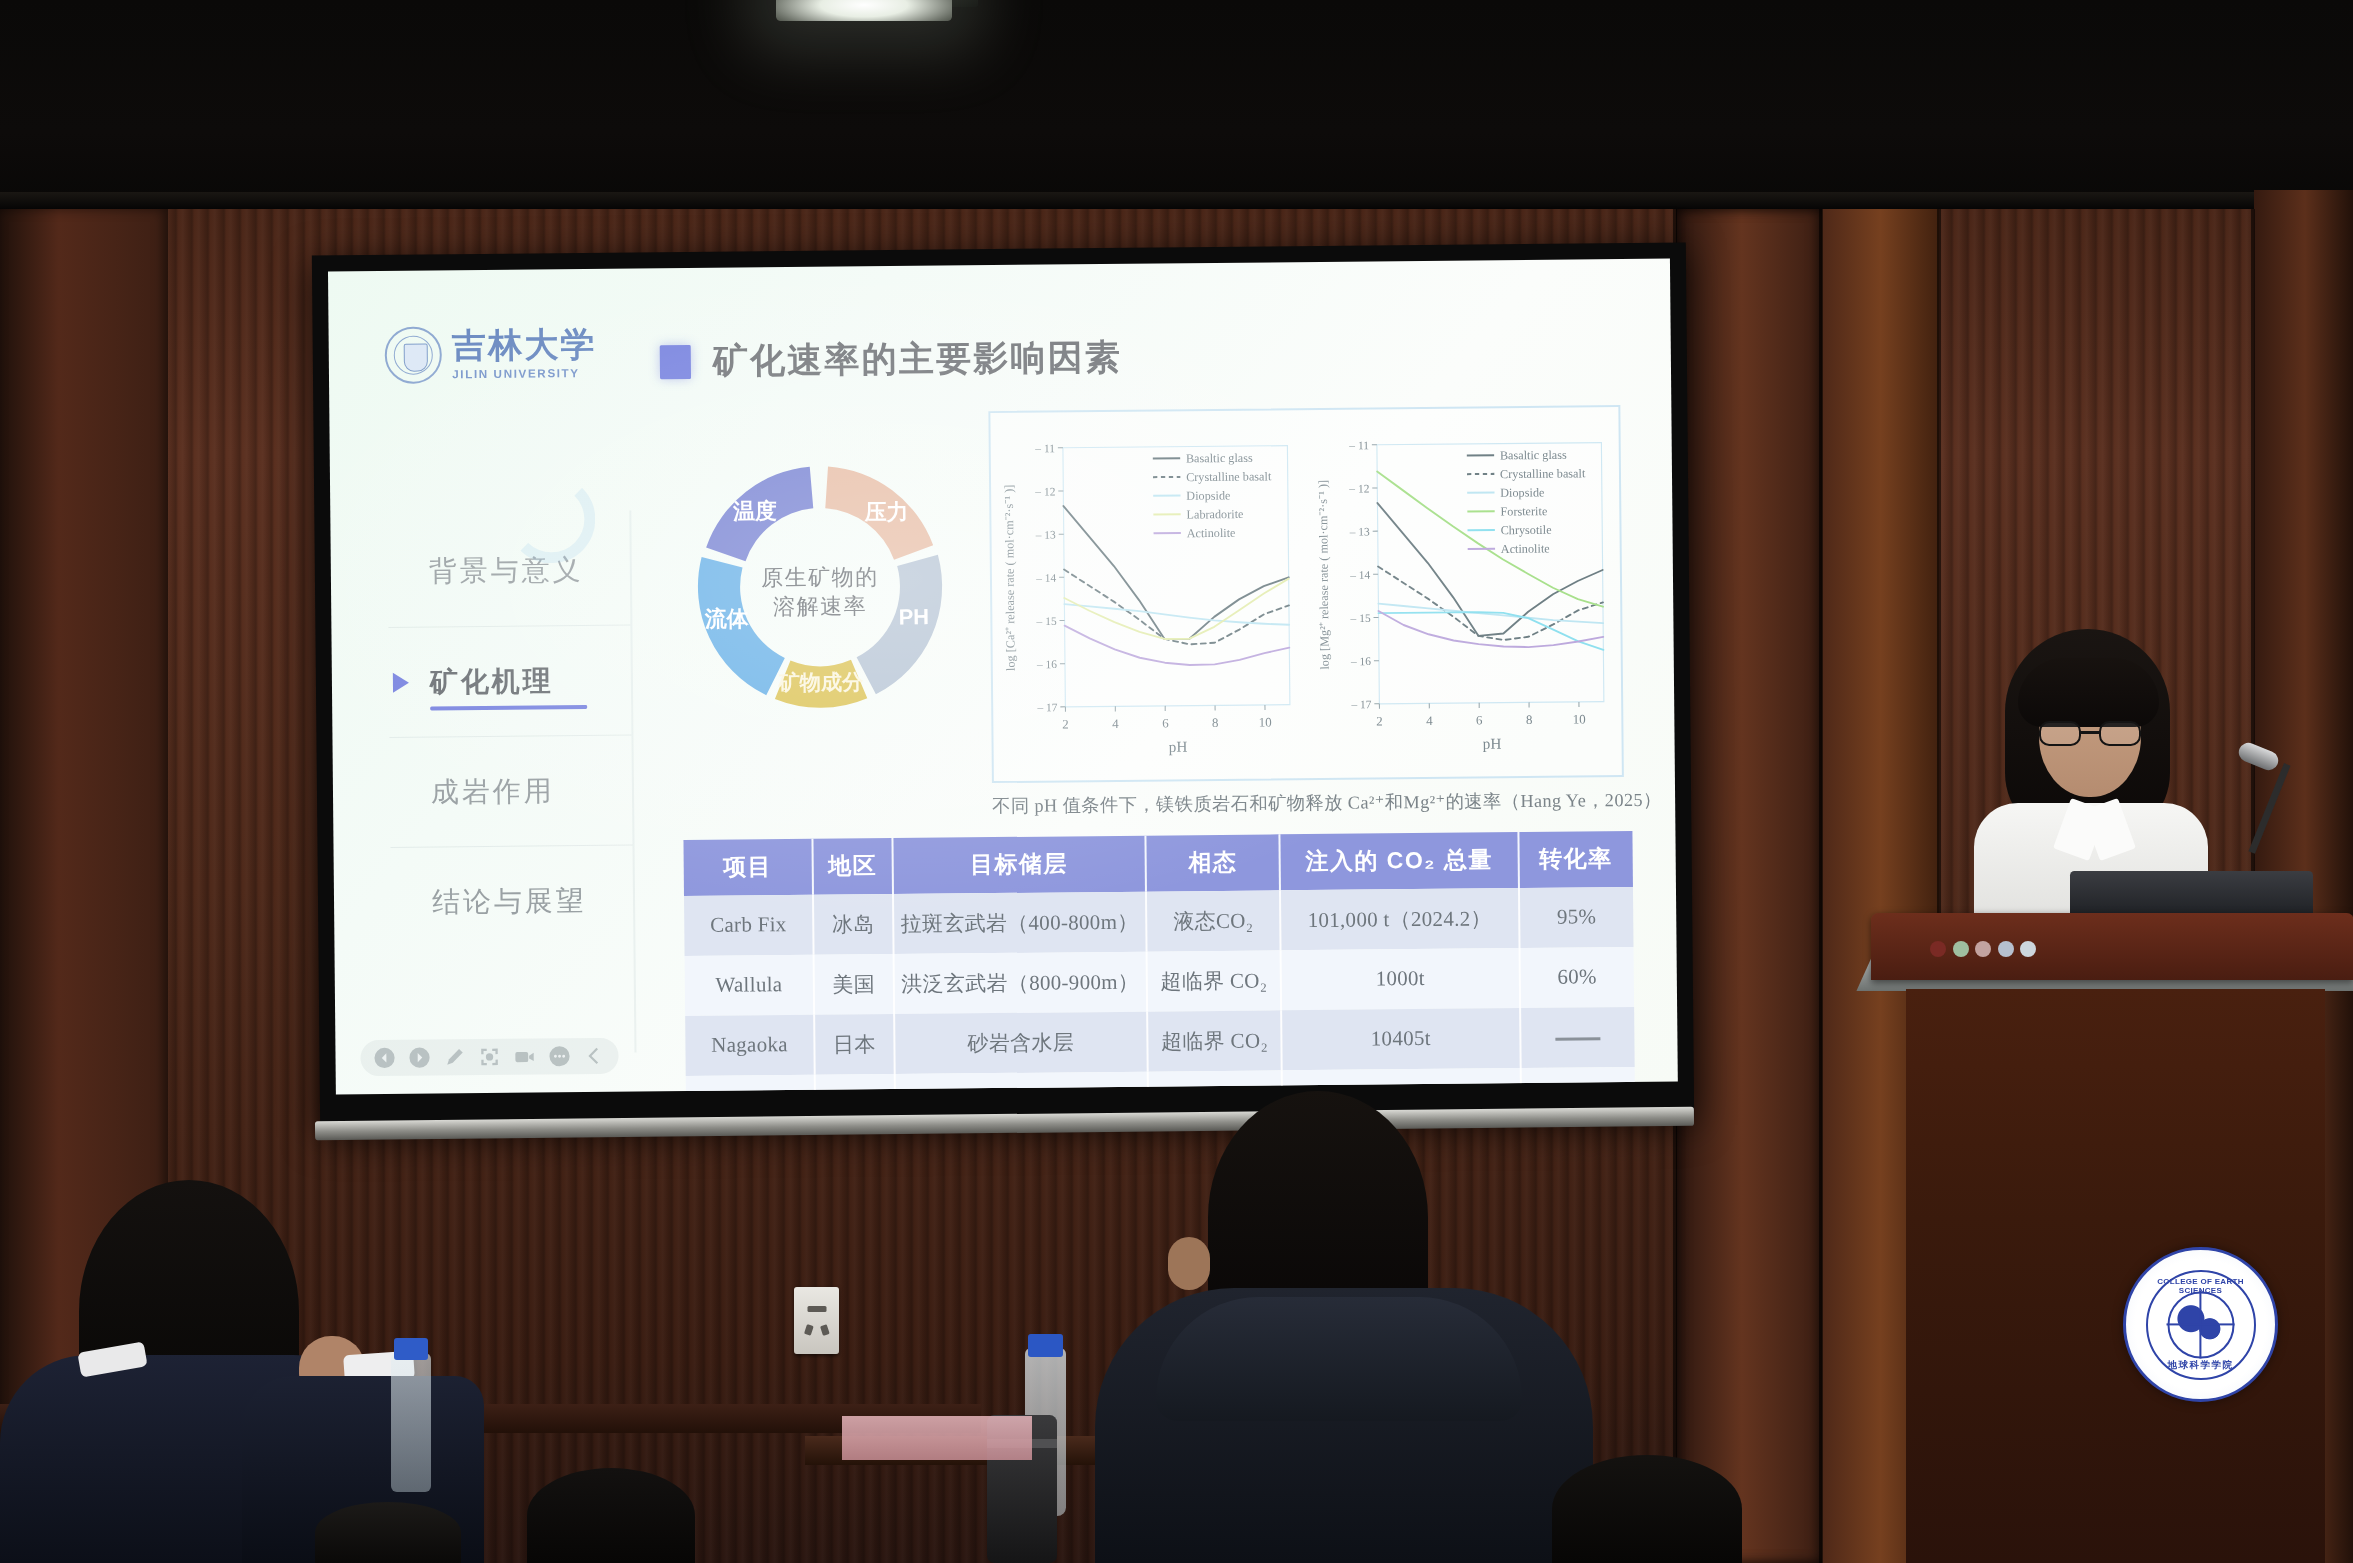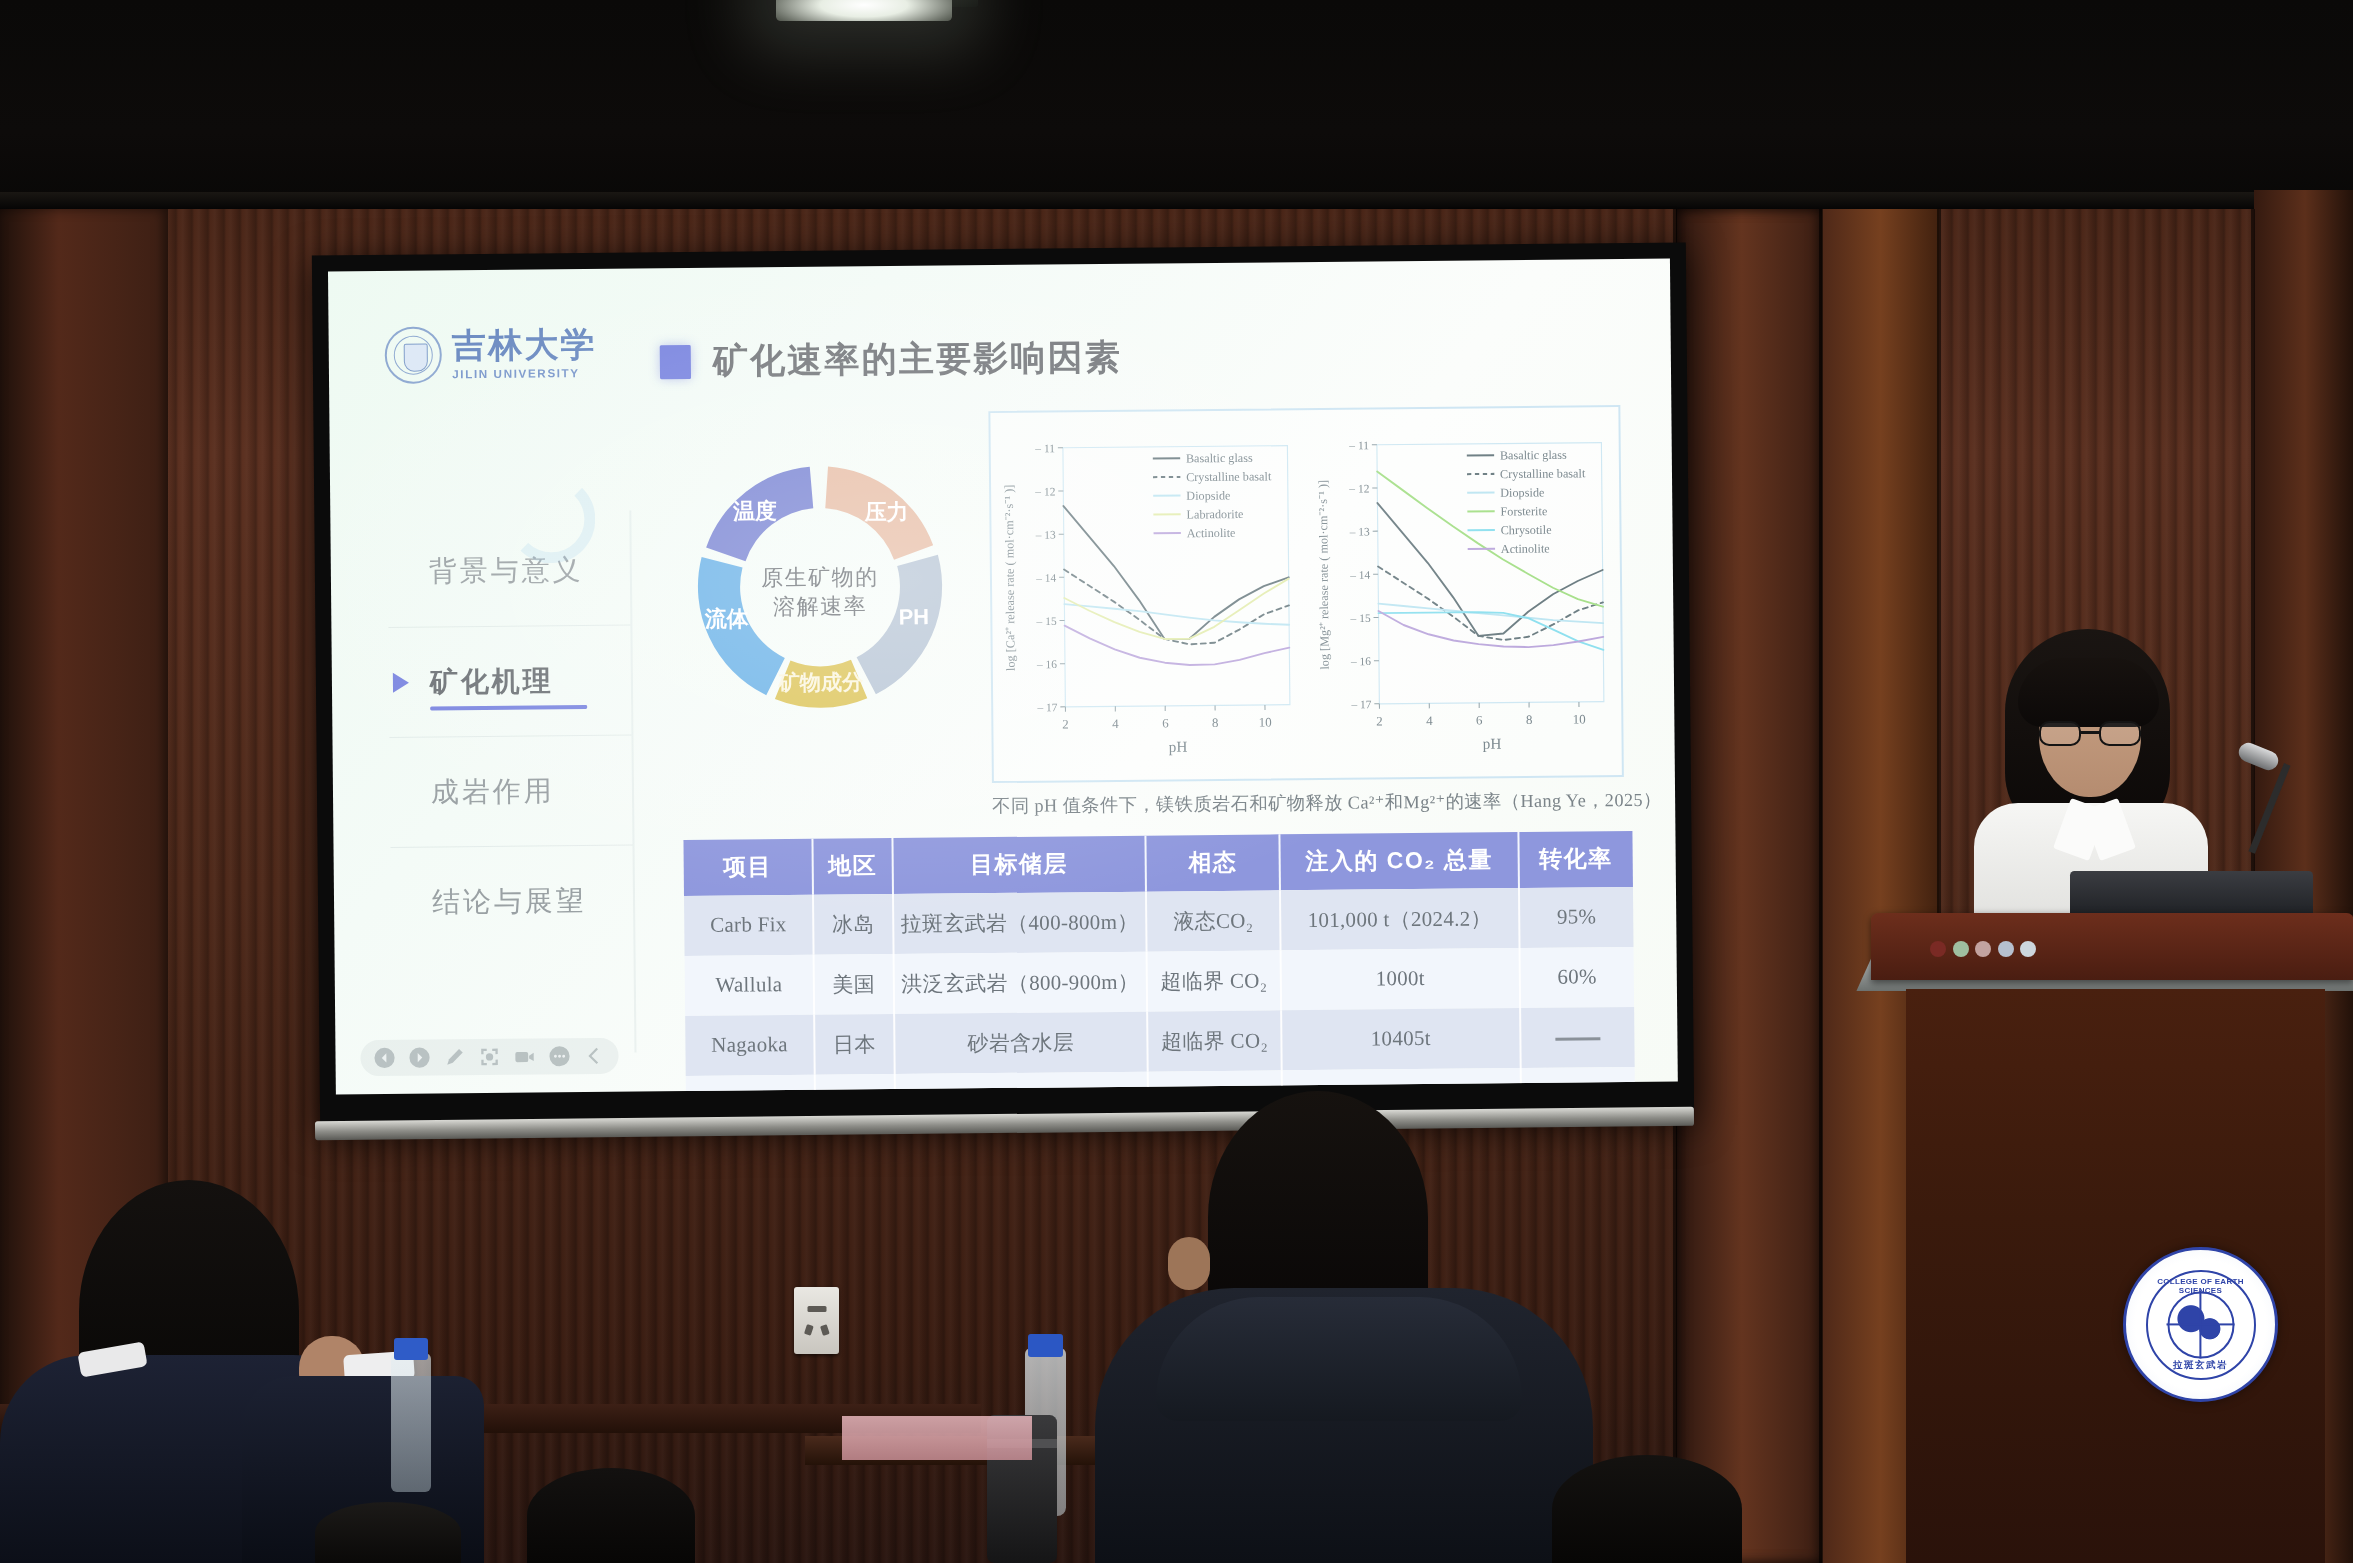--- a/index.html
+++ b/index.html
@@ -575,21 +575,21 @@
         <i style="background:#c2a3a0"></i>
         <i style="background:#b6c0cf"></i>
         <i style="background:#cdd6dd"></i>
       </div>
     </div>
     <div class="podium-body">
       <div class="seal">
         <div class="seal-inner">
           <div class="seal-text-top">COLLEGE OF EARTH SCIENCES</div>
           <div class="seal-globe"></div>
-          <div class="seal-text-bot">拉斑玄武岩</div>
+          <div class="seal-text-bot">地球科学学院</div>
         </div>
       </div>
     </div>
   </div>
 
   <div class="desk"></div>
   <div class="aud aud1"></div>
   <div class="aud1-body"></div>
   <div class="aud1-cuff"></div>
   <div class="aud1-hand"></div>

